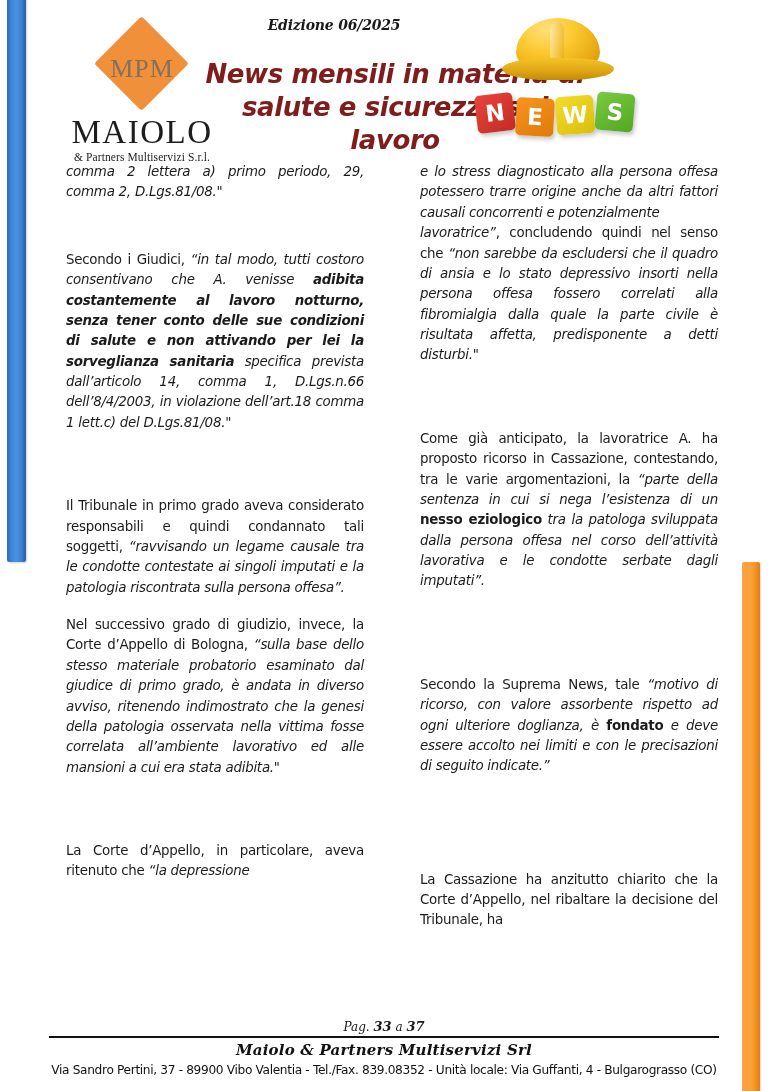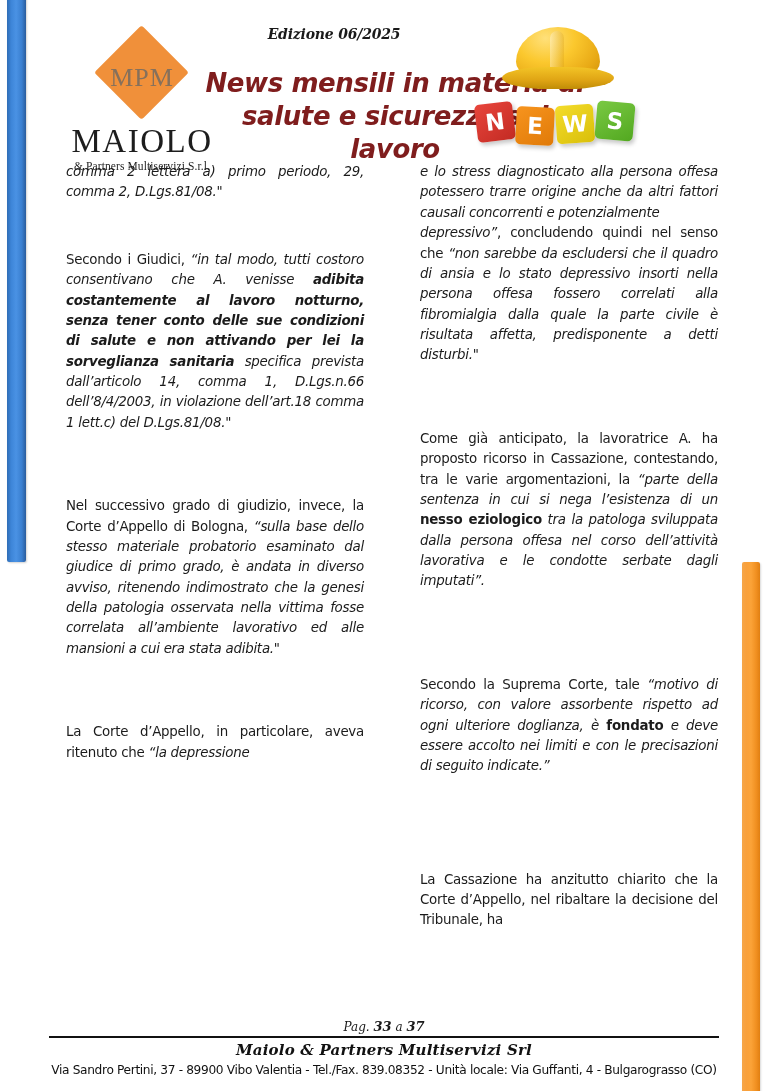--- a/index.html
+++ b/index.html
@@ -47,21 +47,20 @@
     border-radius: 2px;
     box-shadow: 1px 1px 2px rgba(0,0,0,0.15);
   }
 
   
   .header {
     position: absolute;
     left: 0; top: 0;
     width: 668px;
     height: 160px;
-    margin-top: 9px;
   }
 
   .edition {
     position: absolute;
     left: 0; right: 0;
     top: 17px;
     text-align: center;
     font-family: "DejaVu Serif", serif;
     font-style: italic;
     font-weight: bold;
@@ -321,53 +320,56 @@
       </p>
 
       <div class="gap-lg"></div>
 
       <p class="para">
         <span>Secondo i Giudici, </span><span class="it">“in tal modo, tutti costoro consentivano che A. venisse </span><span class="bld">adibita costantemente al lavoro notturno, senza tener conto delle sue condizioni di salute e non attivando per lei la sorveglianza sanitaria</span><span class="it"> specifica prevista dall’articolo 14, comma 1, D.Lgs.n.66 dell’8/4/2003, in violazione dell’art.18 comma 1 lett.c) del D.Lgs.81/08."</span>
       </p>
 
       <div class="gap-xl"></div>
 
+      <p class="para">
+        <span>Il Tribunale in primo grado aveva considerato responsabili e quindi condannato tali soggetti, </span><span class="it">“ravvisando un legame causale tra le condotte contestate ai singoli imputati e la patologia riscontrata sulla persona offesa”.</span>
+      </p>
 
       <p class="para">
         <span>Nel successivo grado di giudizio, invece, la Corte d’Appello di Bologna, </span><span class="it">“sulla base dello stesso materiale probatorio esaminato dal giudice di primo grado, è andata in diverso avviso, ritenendo indimostrato che la genesi della patologia osservata nella vittima fosse correlata all’ambiente lavorativo ed alle mansioni a cui era stata adibita."</span>
       </p>
 
       <div class="gap-xl"></div>
 
       <p class="para tight">
         <span>La Corte d’Appello, in particolare, aveva ritenuto che </span><span class="it">“la depressione</span>
       </p>
     </div>
 
     <div class="col col-right">
 
       <p class="para tight it">
         <span>e lo stress diagnosticato alla persona offesa potessero trarre origine anche da altri fattori causali concorrenti e potenzialmente</span>
       </p>
 
       <p class="para">
-        <span class="it">depressivo”</span><span>, concludendo quindi nel senso che </span><span class="it">“non sarebbe da escludersi che il quadro di ansia e lo stato depressivo insorti nella persona offesa fossero correlati alla fibromialgia dalla quale la parte civile è risultata affetta, predisponente a detti disturbi."</span>
+        <span class="it">lavoratrice”</span><span>, concludendo quindi nel senso che </span><span class="it">“non sarebbe da escludersi che il quadro di ansia e lo stato depressivo insorti nella persona offesa fossero correlati alla fibromialgia dalla quale la parte civile è risultata affetta, predisponente a detti disturbi."</span>
       </p>
 
       <div class="gap-xl"></div>
 
       <p class="para">
         <span>Come già anticipato, la lavoratrice A. ha proposto ricorso in Cassazione, contestando, tra le varie argomentazioni, la </span><span class="it">“parte della sentenza in cui si nega l’esistenza di un </span><span class="bldn">nesso eziologico</span><span class="it"> tra la patologa sviluppata dalla persona offesa nel corso dell’attività lavorativa e le condotte serbate dagli imputati”.</span>
       </p>
 
       <div class="gap-xl"></div>
       <div class="gap-md"></div>
 
       <p class="para">
-        <span>Secondo la Suprema Corte, tale </span><span class="it">“motivo di ricorso, con valore assorbente rispetto ad ogni ulteriore doglianza, è </span><span class="bldn">fondato</span><span class="it"> e deve essere accolto nei limiti e con le precisazioni di seguito indicate.”</span>
+        <span>Secondo la Suprema News, tale </span><span class="it">“motivo di ricorso, con valore assorbente rispetto ad ogni ulteriore doglianza, è </span><span class="bldn">fondato</span><span class="it"> e deve essere accolto nei limiti e con le precisazioni di seguito indicate.”</span>
       </p>
 
       <div class="gap-xl"></div>
       <div class="gap-lg"></div>
 
       <p class="para tight">
         <span>La Cassazione ha anzitutto chiarito che la Corte d’Appello, nel ribaltare la decisione del Tribunale, ha</span>
       </p>
     </div>
   </div>

